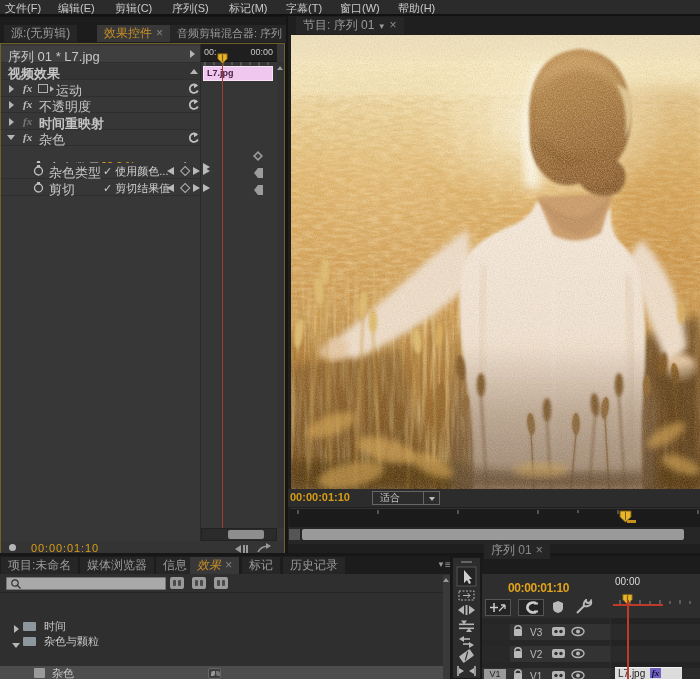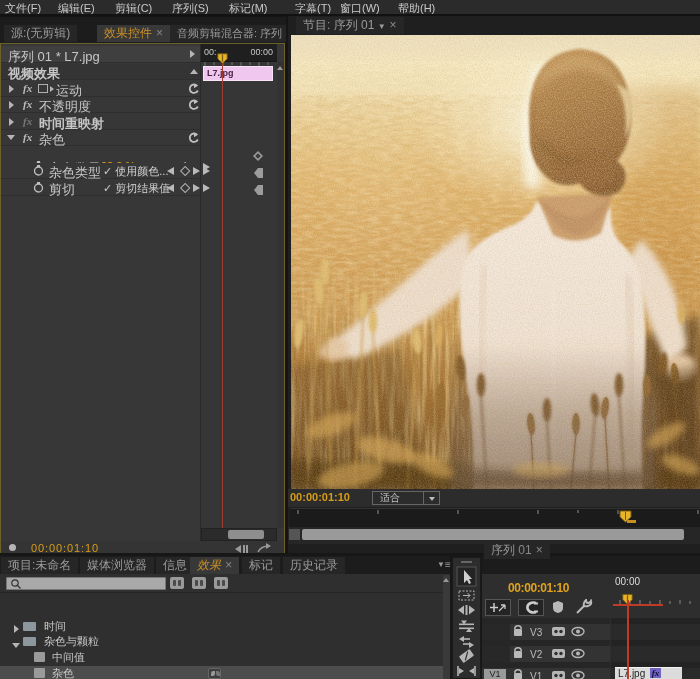--- a/index.html
+++ b/index.html
@@ -66,21 +66,21 @@
 svg{display:block;}
 </style>
 </head>
 <body>
 <div id="menubar" class="abs">
     <span style="left:5px">文件(F)</span>
     <span style="left:58px">编辑(E)</span>
     <span style="left:115px">剪辑(C)</span>
     <span style="left:172px">序列(S)</span>
     <span style="left:229px">标记(M)</span>
-    <span style="left:295px">字幕(T)</span>
+    <span style="left:286px">字幕(T)</span>
     <span style="left:340px">窗口(W)</span>
     <span style="left:398px">帮助(H)</span>
   </div>
 
 <div class="abs tbar" style="left:0;top:17px;width:286px;height:26px;"></div>
 <div class="abs" style="left:0;top:25px;width:286px;height:18px;overflow:hidden;">
 <div class="tab" style="left:4px;top:0;">源:(无剪辑)</div>
 <div class="tab on" style="left:97px;top:0;">效果控件<span class="x">×</span></div>
 <div class="tab" style="left:170px;top:0;font-size:11px;">音频剪辑混合器: 序列 <span style="font-size:8px;">▼</span></div>
 </div>
@@ -538,21 +538,20 @@
     <span class="ficon" style="left:170px;"></span>
     <span class="ficon" style="left:192px;"></span>
     <span class="ficon" style="left:214px;"></span>
   </div>
 
   <div class="trow" style="top:20px;height:8px;overflow:hidden;">
       <span style="position:absolute;left:28px;top:-8px;">▪▪▪ ▪▪</span>
     </div>
   <div class="trow" style="top:60px;"><span class="tri d" style="margin:4px 3px 0 12px;position:relative;top:3px;"></span><span class="folder"></span><span style="margin-left:8px;">杂色与颗粒</span></div>
   <div class="trow" style="top:44px;"><span class="tri r" style="margin:4px 4px 0 14px;position:relative;top:3px;"></span><span class="folder"></span><span style="margin-left:8px;">时间</span></div>
-  <div class="trow" style="top:76px;"><span class="fitem" style="margin-left:34px;"></span><span style="margin-left:7px;">中间值</span></div>
   <div class="trow" style="top:92px;background:#4d4d4d;width:443px;"><span class="fitem" style="margin-left:34px;"></span><span style="margin-left:7px;">杂色</span><span style="position:absolute;left:208px;top:2px;width:13px;height:11px;background:#3e3e3e;border:1px solid #666;border-radius:2px;">
         <span style="position:absolute;left:2px;top:2px;width:4px;height:5px;background:#999;border-radius:50% 0 50% 0;"></span>
         <span style="position:absolute;left:7px;top:2px;width:4px;height:5px;background:#777;border-radius:0 50% 0 50%;"></span>
       </span></div>
 </div>
 <div id="blsb" class="abs">
     <span class="tri" style="border-bottom:4px solid #999;border-left:3px solid transparent;border-right:3px solid transparent;position:absolute;left:0px;top:3px;"></span>
   </div>
 
 <div id="tools" class="abs">

